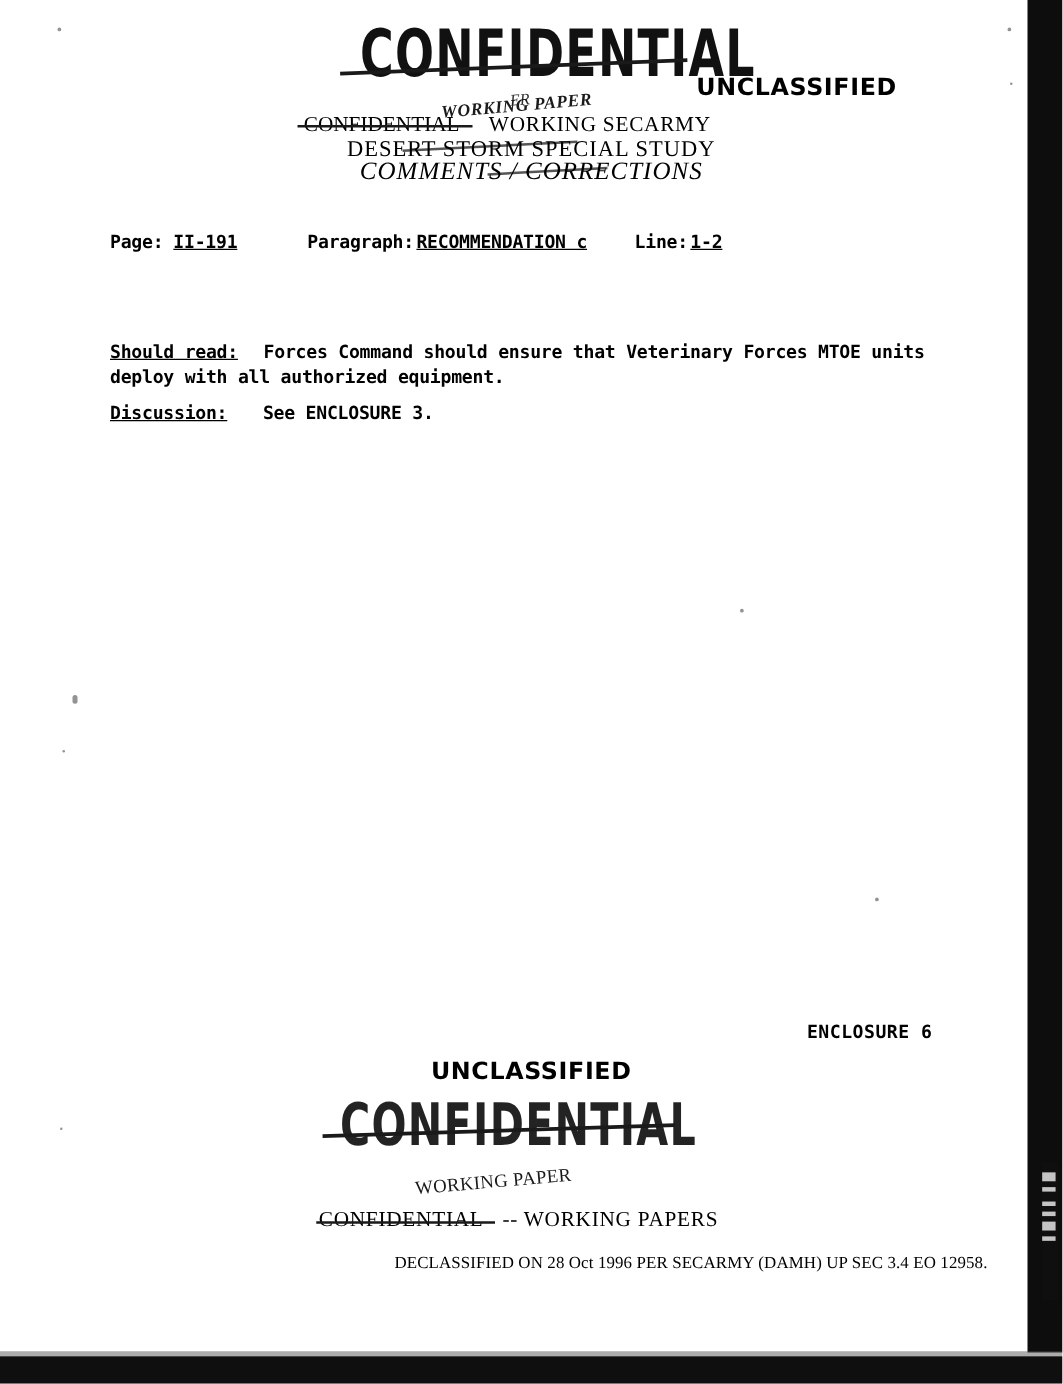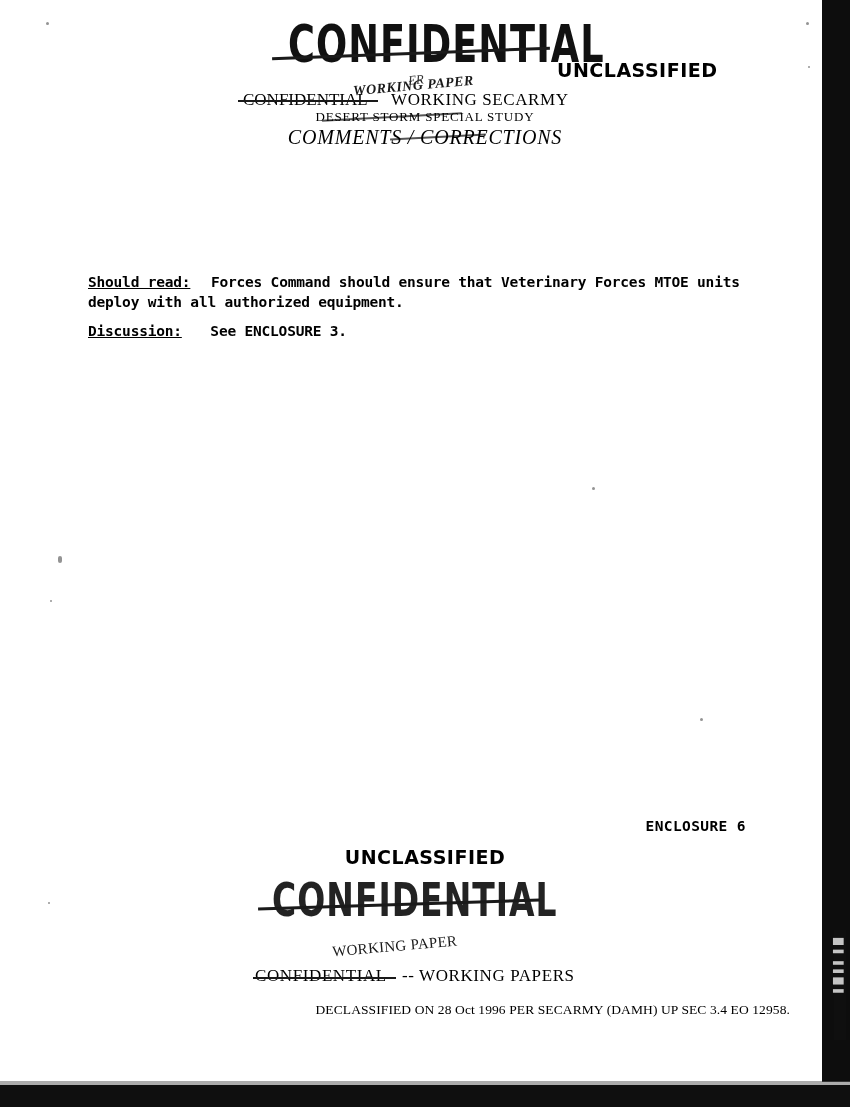--- a/index.html
+++ b/index.html
@@ -139,21 +139,21 @@
     top: 100px;
     width: 140px;
     height: 2px;
   }
   .hdr-line2 {
     position: absolute;
     left: 0;
     top: 109px;
     width: 850px;
     text-align: center;
-    font-size: 13px;
+    font-size: 18px;
     letter-spacing: .8px;
   }
   .hdr-line3 {
     position: absolute;
     left: 0;
     top: 126px;
     width: 850px;
     text-align: center;
     font-size: 20px;
     letter-spacing: .8px;
@@ -326,20 +326,23 @@
     <span style="display:inline-block;width:14px;"></span>
     <span>WORKING SECARMY</span>
   </div>
   <div class="strike hdr-line1-strike"></div>
   <div class="hdr-scribble" style="left:322px;top:116px;width:140px;"></div>
   <div class="hdr-scribble" style="left:390px;top:136px;width:96px;"></div>
 
   <div class="hdr-line2">DESERT STORM SPECIAL STUDY</div>
   <div class="hdr-line3">COMMENTS / CORRECTIONS</div>
 
+  <div class="meta-row mono">
+    <span>Page:</span><span class="field-val" style="padding-left:8px;padding-right:14px;">II-191</span><span class="gap-lg"></span><span>Paragraph:</span><span class="field-val" style="padding-right:8px;">RECOMMENDATION c</span><span class="gap-md"></span><span>Line:</span><span class="field-val" style="padding-right:8px;">1-2</span>
+  </div>
 
 
   <div class="para mono p-should">
     <span class="lbl">Should read:</span>
     <span style="display:inline-block;width:12px;"></span><span>Forces Command should ensure that Veterinary Forces MTOE units deploy with all authorized equipment.</span>
   </div>
 
   <div class="para mono p-disc">
     <span class="lbl">Discussion:</span>
     <span style="display:inline-block;width:20px;"></span><span>See ENCLOSURE 3.</span>

